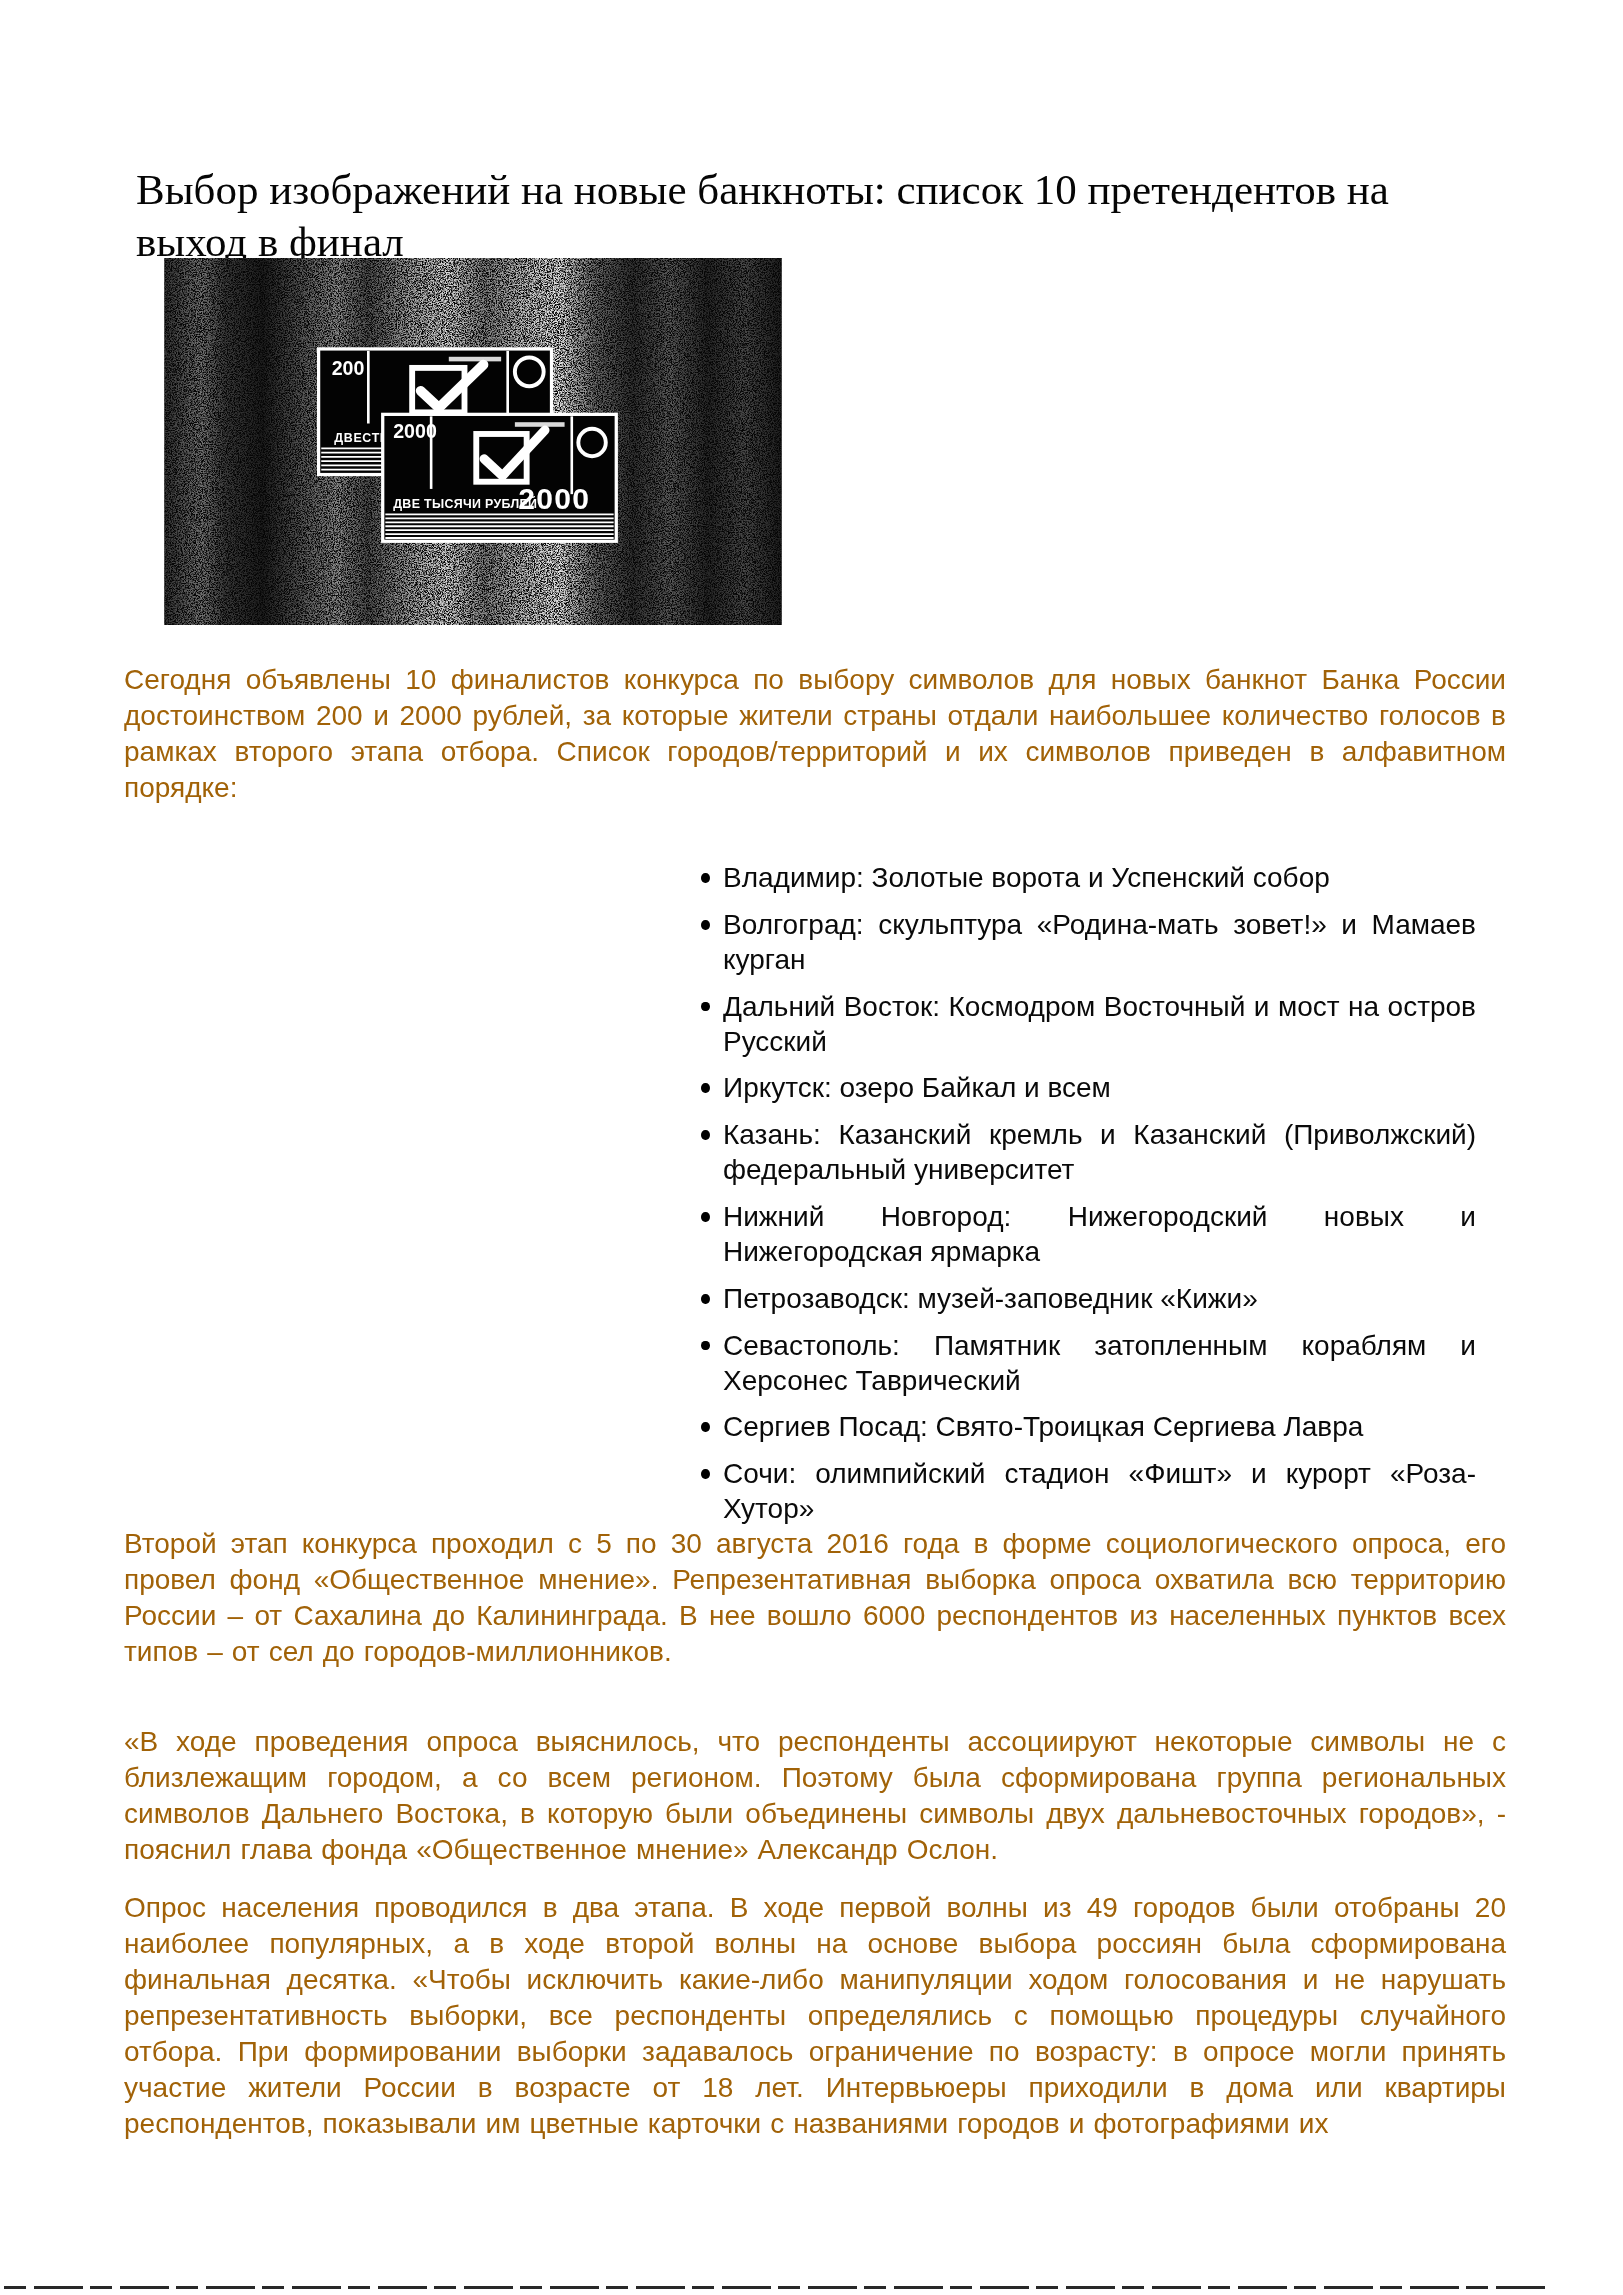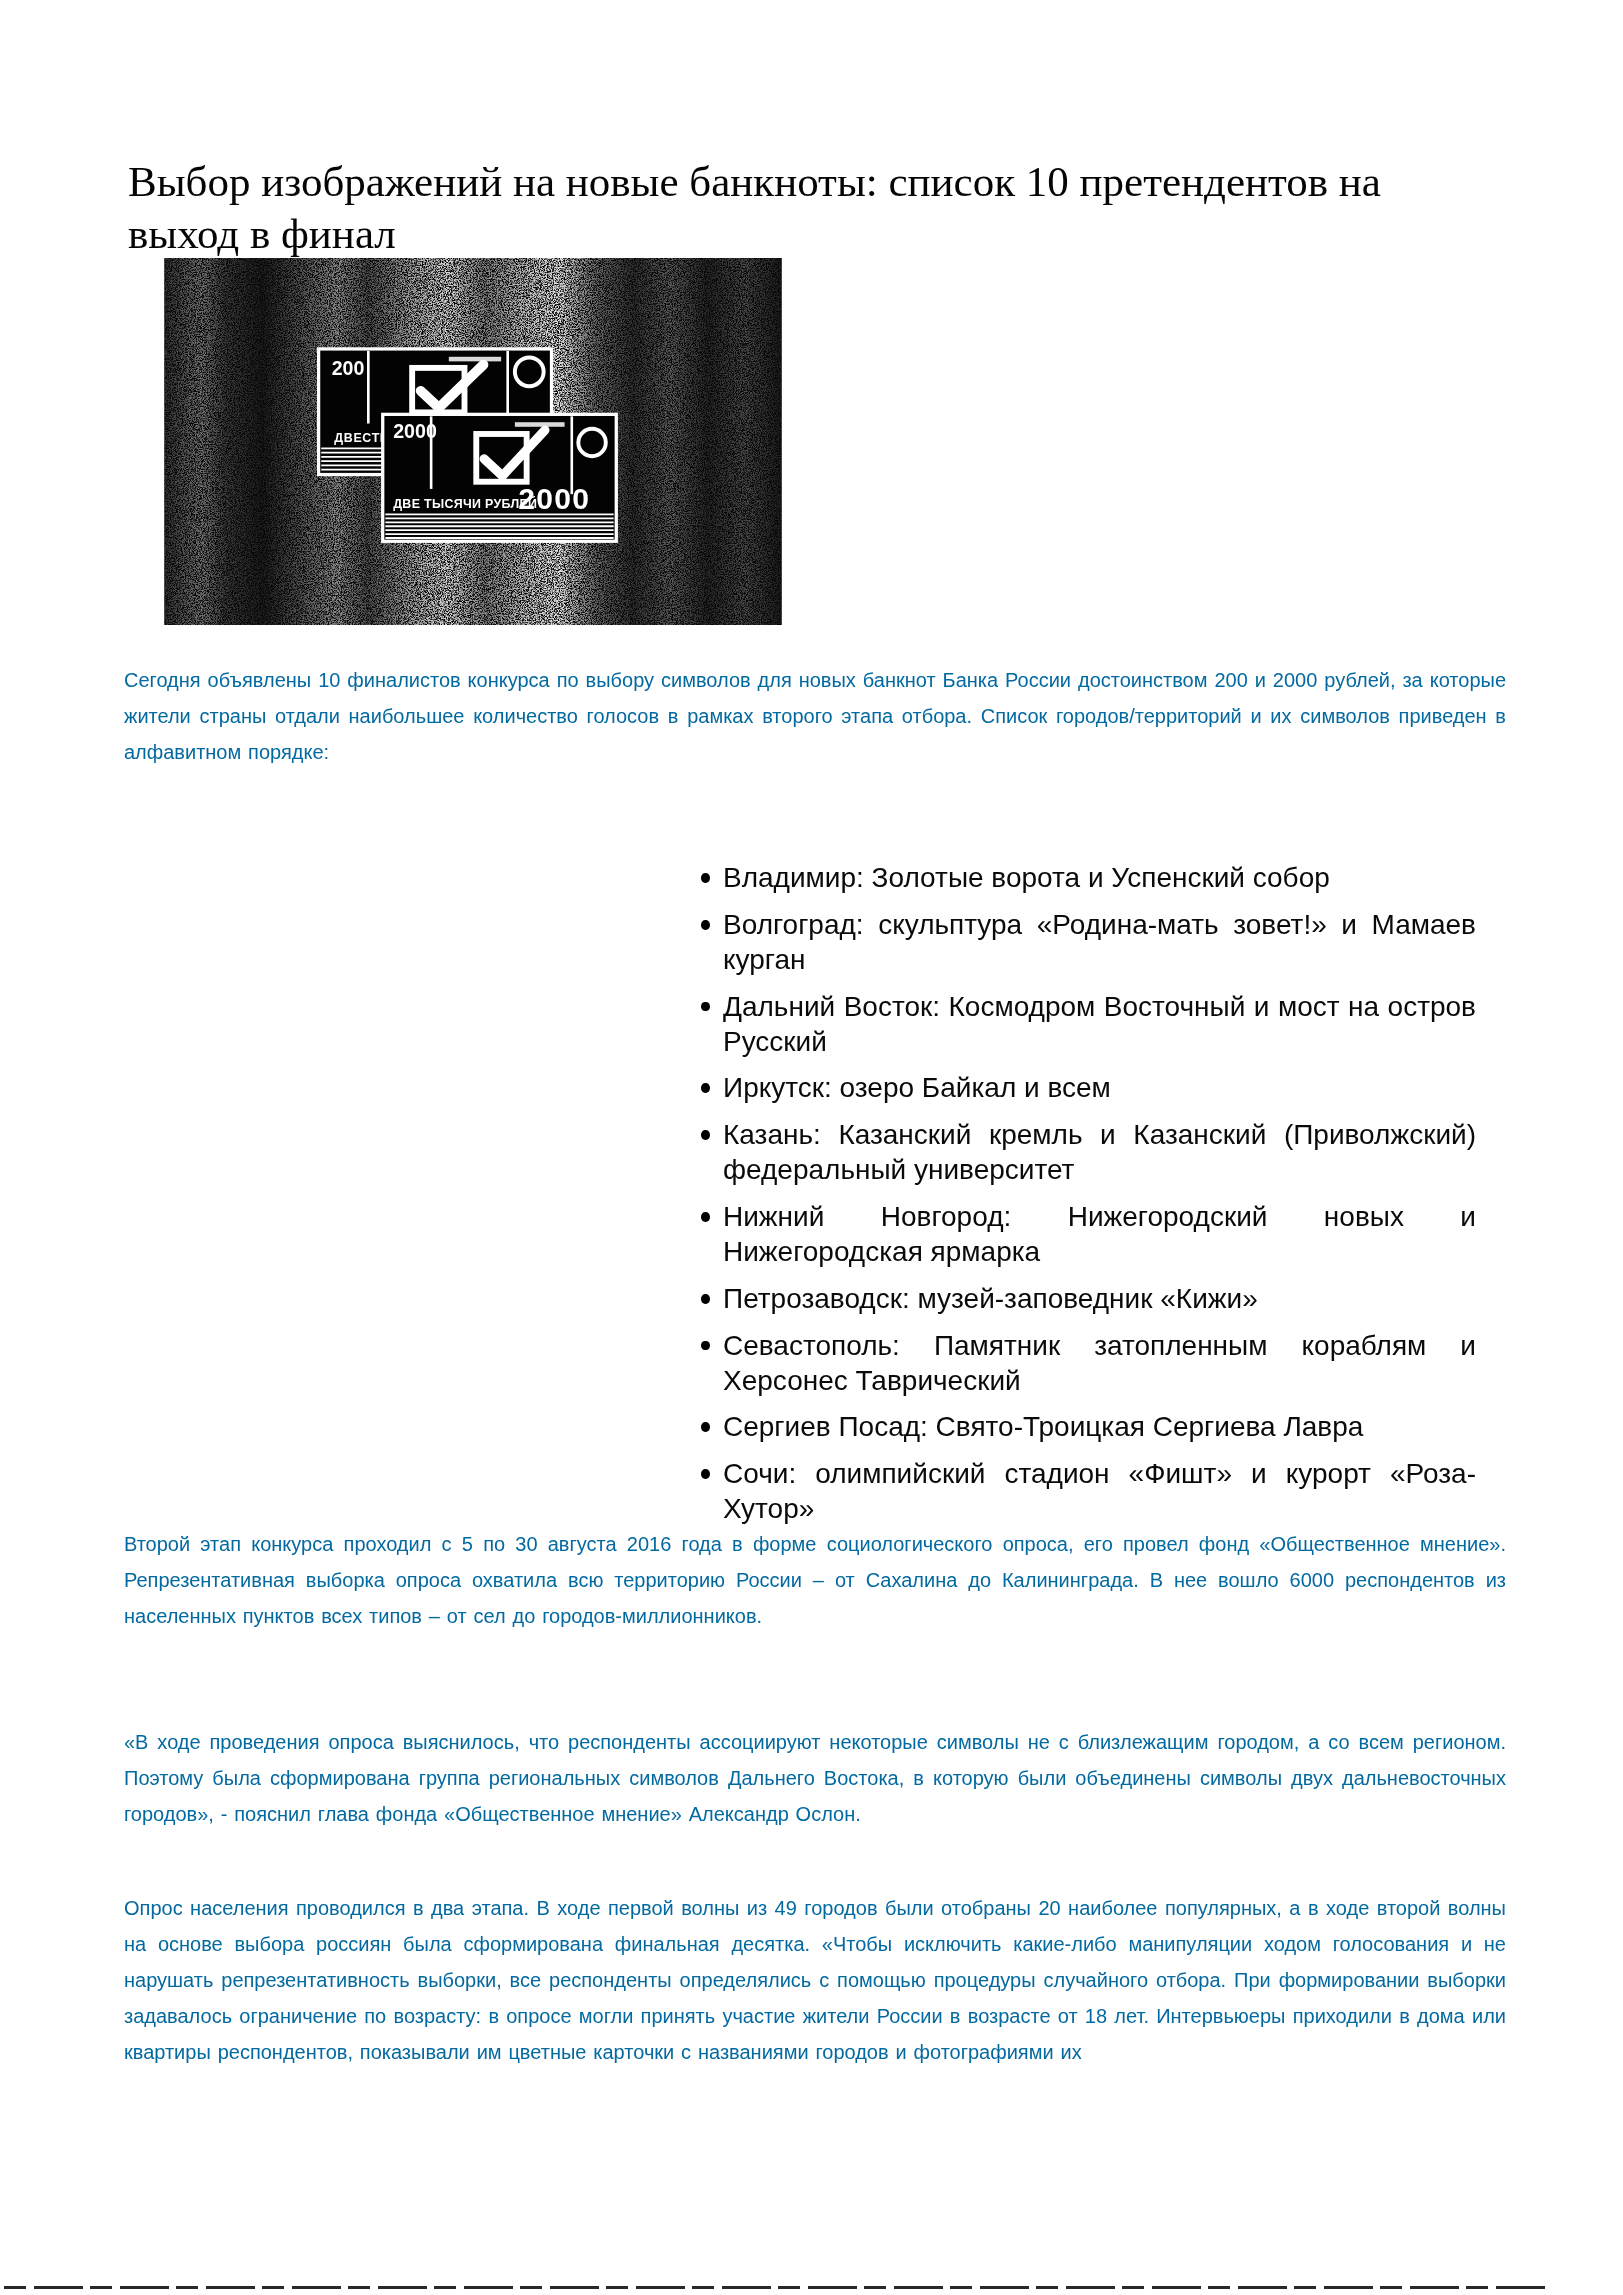--- a/index.html
+++ b/index.html
@@ -10,21 +10,21 @@
     font-family: "Liberation Sans", sans-serif;
     color: #000;
     overflow: hidden;
   }
 
   .page-title {
     position: absolute;
     left: 124px;
     top: 152px;
     width: 1257px;
-    margin: 4px;
+    margin: 12px;
     font-family: "Liberation Serif", serif;
     font-weight: 400;
     font-size: 43px;
     line-height: 52px;
     letter-spacing: 0px;
     color: #050505;
   }
 
   .photo-wrap {
     position: absolute;
@@ -33,24 +33,24 @@
     width: 618px;
     height: 316px;
     text-align: right;
   }
 
   .body-par {
     position: absolute;
     left: 124px;
     width: 1382px;
     margin: 0;
-    font-size: 20px;
+    font-size: 28px;
     line-height: 36px;
     text-align: justify;
-    color: #0369a1;
+    color: #a16207;
     word-spacing: 1.3px;
   }
   .par-intro   { top: 662px; }
   .par-stage2  { top: 1526px; }
   .par-quote   { top: 1724px; }
   .par-survey  { top: 1890px; }
 
   .city-list {
     position: absolute;
     left: 723px;

